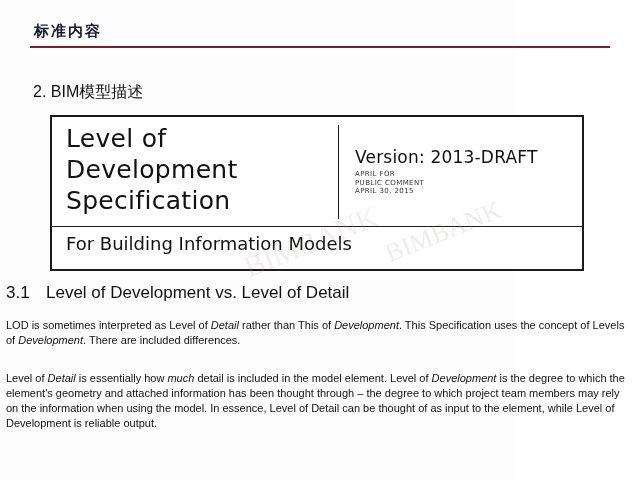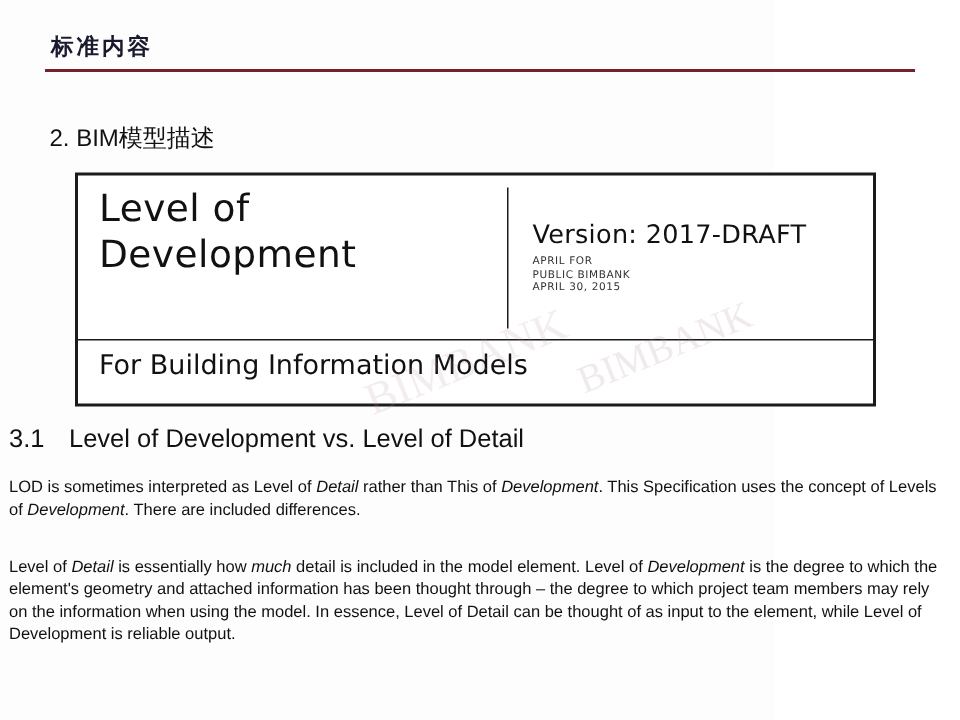--- a/index.html
+++ b/index.html
@@ -171,26 +171,27 @@
 
   <div class="section-heading">2. BIM模型描述</div>
 
   <div class="cover">
     <div class="cover-upper"></div>
     <div class="cover-divider"></div>
 
     <div class="cover-lod">
       <div>Level of</div>
       <div>Development</div>
+      <div>Specification</div>
     </div>
 
-    <div class="cover-version">Version: 2017-DRAFT</div>
+    <div class="cover-version">Version: 2013-DRAFT</div>
     <div class="cover-sub">
       <div>APRIL FOR</div>
-      <div>PUBLIC BIMBANK</div>
+      <div>PUBLIC COMMENT</div>
       <div>APRIL 30, 2015</div>
     </div>
 
     <div class="cover-footer">For Building Information Models</div>
     <div class="watermark">BIMBANK</div>
   </div>
 
   <div class="watermark2">BIMBANK</div>
 
   <div class="body-heading">

